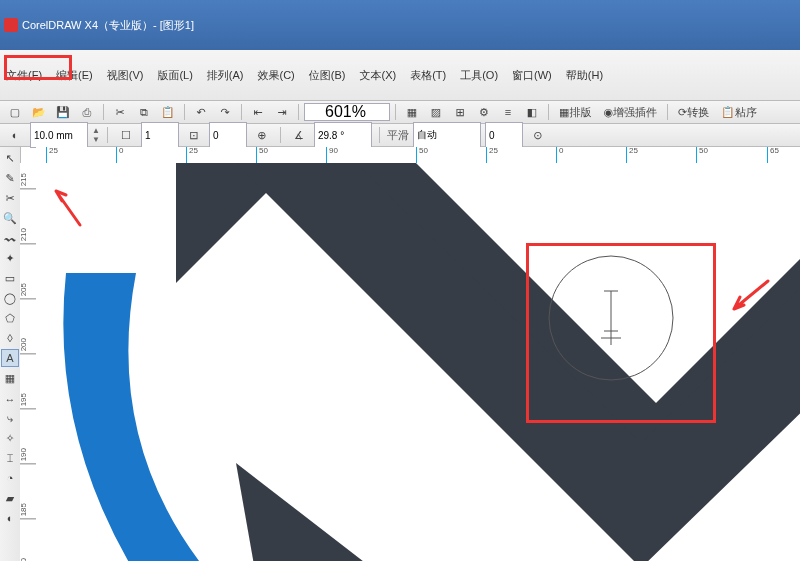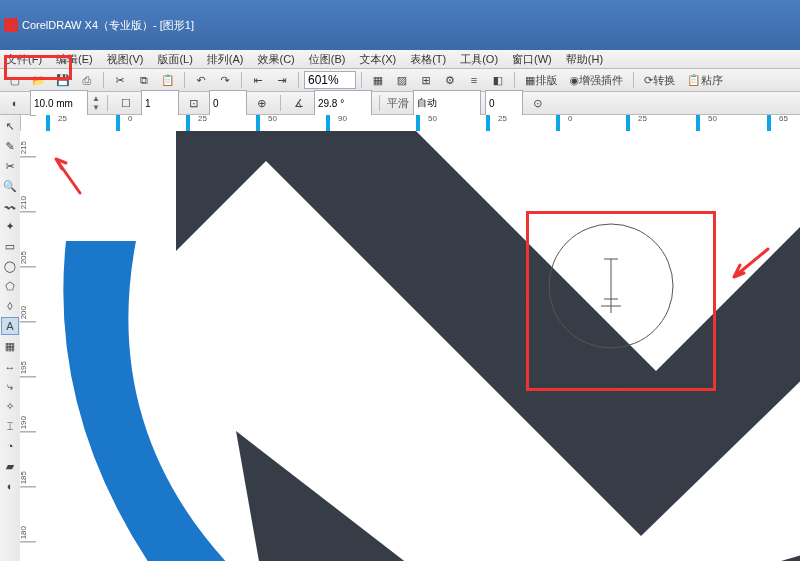--- a/index.html
+++ b/index.html
@@ -1,35 +1,35 @@
 <!DOCTYPE html>
 <html><head>
 <meta charset="utf-8">
 <style>
 html,body{margin:0;padding:0;width:800px;height:561px;font-family:"Microsoft YaHei",Arial,sans-serif;font-size:11px;background:#fff;overflow:hidden;color:#000}
 .titlebar{height:18px;background:linear-gradient(#4a7dbf,#3c6aa8);color:#fff;display:flex;align-items:center;padding:16px 4px;font-size:11px}
 .titlebar .icon{width:14px;height:14px;background:#d33;border-radius:2px;margin-right:4px}
-.menubar{height:18px;background:linear-gradient(#f5f5f5,#e8e8e8);border-bottom:1px solid #bbb;display:flex;align-items:center;padding:0 6px;gap:14px}
+.menubar{height:18px;background:linear-gradient(#f5f5f5,#e8e8e8);border-bottom:1px solid #bbb;display:flex;align-items:center;padding:16px 6px;gap:14px}
 .menubar span{color:#333}
 .toolbar1{height:22px;background:linear-gradient(#f5f5f5,#e5e5e5);border-bottom:1px solid #bbb;display:flex;align-items:center;padding:0 4px;gap:2px}
 .tbtn{width:20px;height:18px;display:flex;align-items:center;justify-content:center;border:1px solid transparent;border-radius:2px;color:#444}
 .sep{width:1px;height:16px;background:#bbb;margin:0 3px}
-.zoomval{width:44px;height:16px;border:1px solid #aab;background:#fff;font-size:12px;display:flex;align-items:center;padding:0 3px}
+.zoomval{width:44px;height:16px;border:1px solid #aab;background:#fff;font-size:16px;display:flex;align-items:center;padding:0 20px}
 .tbtn.txt{width:auto;padding:0 4px;font-size:11px}
 .toolbar2{height:22px;background:linear-gradient(#f5f5f5,#e5e5e5);border-bottom:1px solid #bbb;display:flex;align-items:center;padding:0 4px;gap:4px}
 .inp{height:16px;border:1px solid #aab;background:#fff;font-size:10px;padding:4px 3px;display:flex;align-items:center}
 .inp.w50{width:50px}
 .inp.w30{width:30px}
 .inp.w60{width:60px}
 .workspace{position:relative;height:481px;display:flex}
 .vtoolbox{width:20px;background:linear-gradient(90deg,#f2f2f2,#e8e8e8);border-right:1px solid #bbb;display:flex;flex-direction:column;align-items:center;padding-top:2px;gap:2px}
 .vtool{width:16px;height:16px;border:1px solid transparent;display:flex;align-items:center;justify-content:center;color:#444}
 .vtool.active{background:#cde;border-color:#79c}
 .rulerH{position:absolute;left:36px;top:0;right:0;height:16px;background:#fff;border-bottom:1px solid #888;font-size:8px;color:#555;overflow:hidden}
-.rulerH .tick{position:absolute;top:0;bottom:0;border-left:4px solid #0ea5e9;padding-left:8px;line-height:7px}
+.rulerH .tick{position:absolute;top:0;bottom:0;border-left:1px solid #0ea5e9;padding-left:2px;line-height:7px}
 .rulerV{position:absolute;left:20px;top:16px;bottom:0;width:16px;background:#fff;border-right:1px solid #888;font-size:8px;color:#555;overflow:hidden}
 .rulerV .tick{position:absolute;left:0;right:0;border-top:1px solid #888;writing-mode:vertical-rl;transform:rotate(180deg);line-height:7px;padding-top:2px}
 .canvas{position:absolute;left:36px;top:16px;right:0;bottom:0;background:#fff;overflow:hidden}
 .redbox{position:absolute;border:3px solid #e33;box-sizing:border-box}
 svg.art{position:absolute;left:0;top:0}
 .redA1{position:absolute;width:40px;height:40px}
 .redA1 svg,.redA2 svg{display:block}
 </style>
 </head>
 <body>

